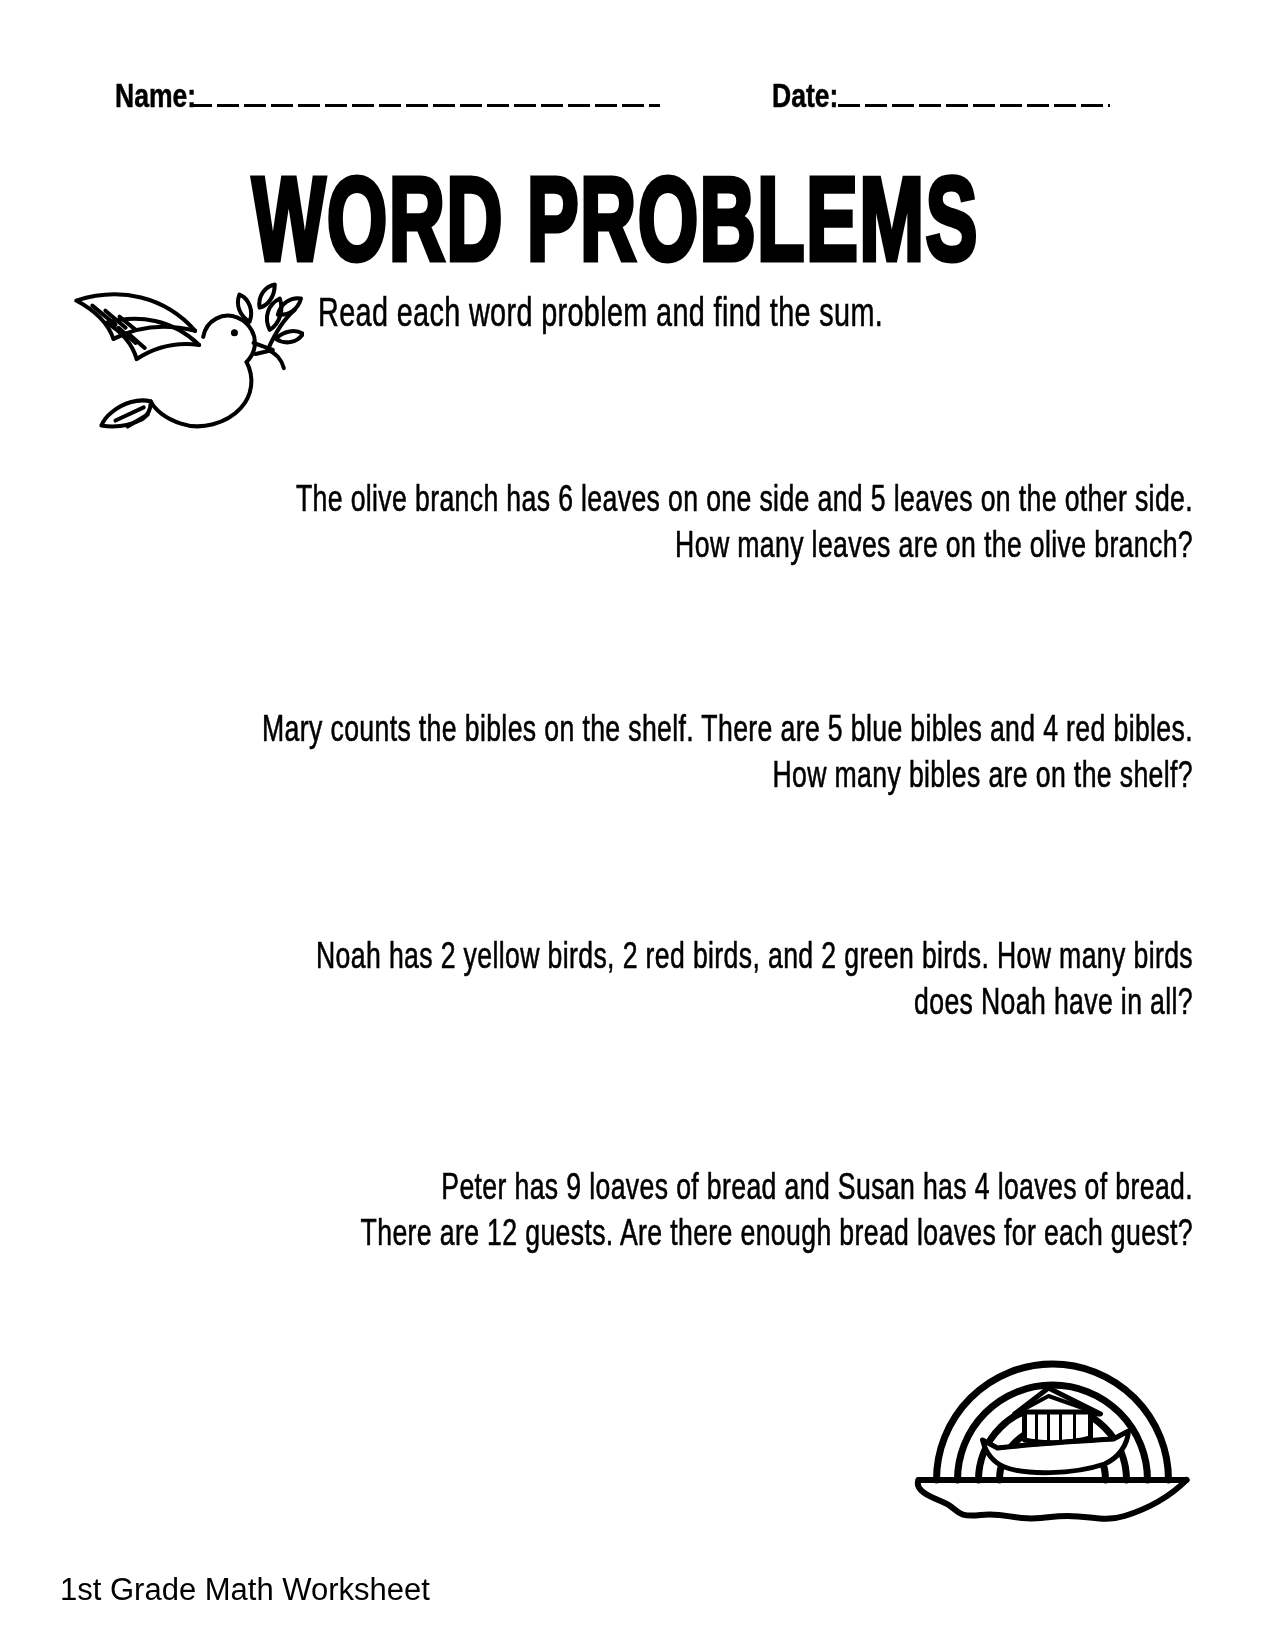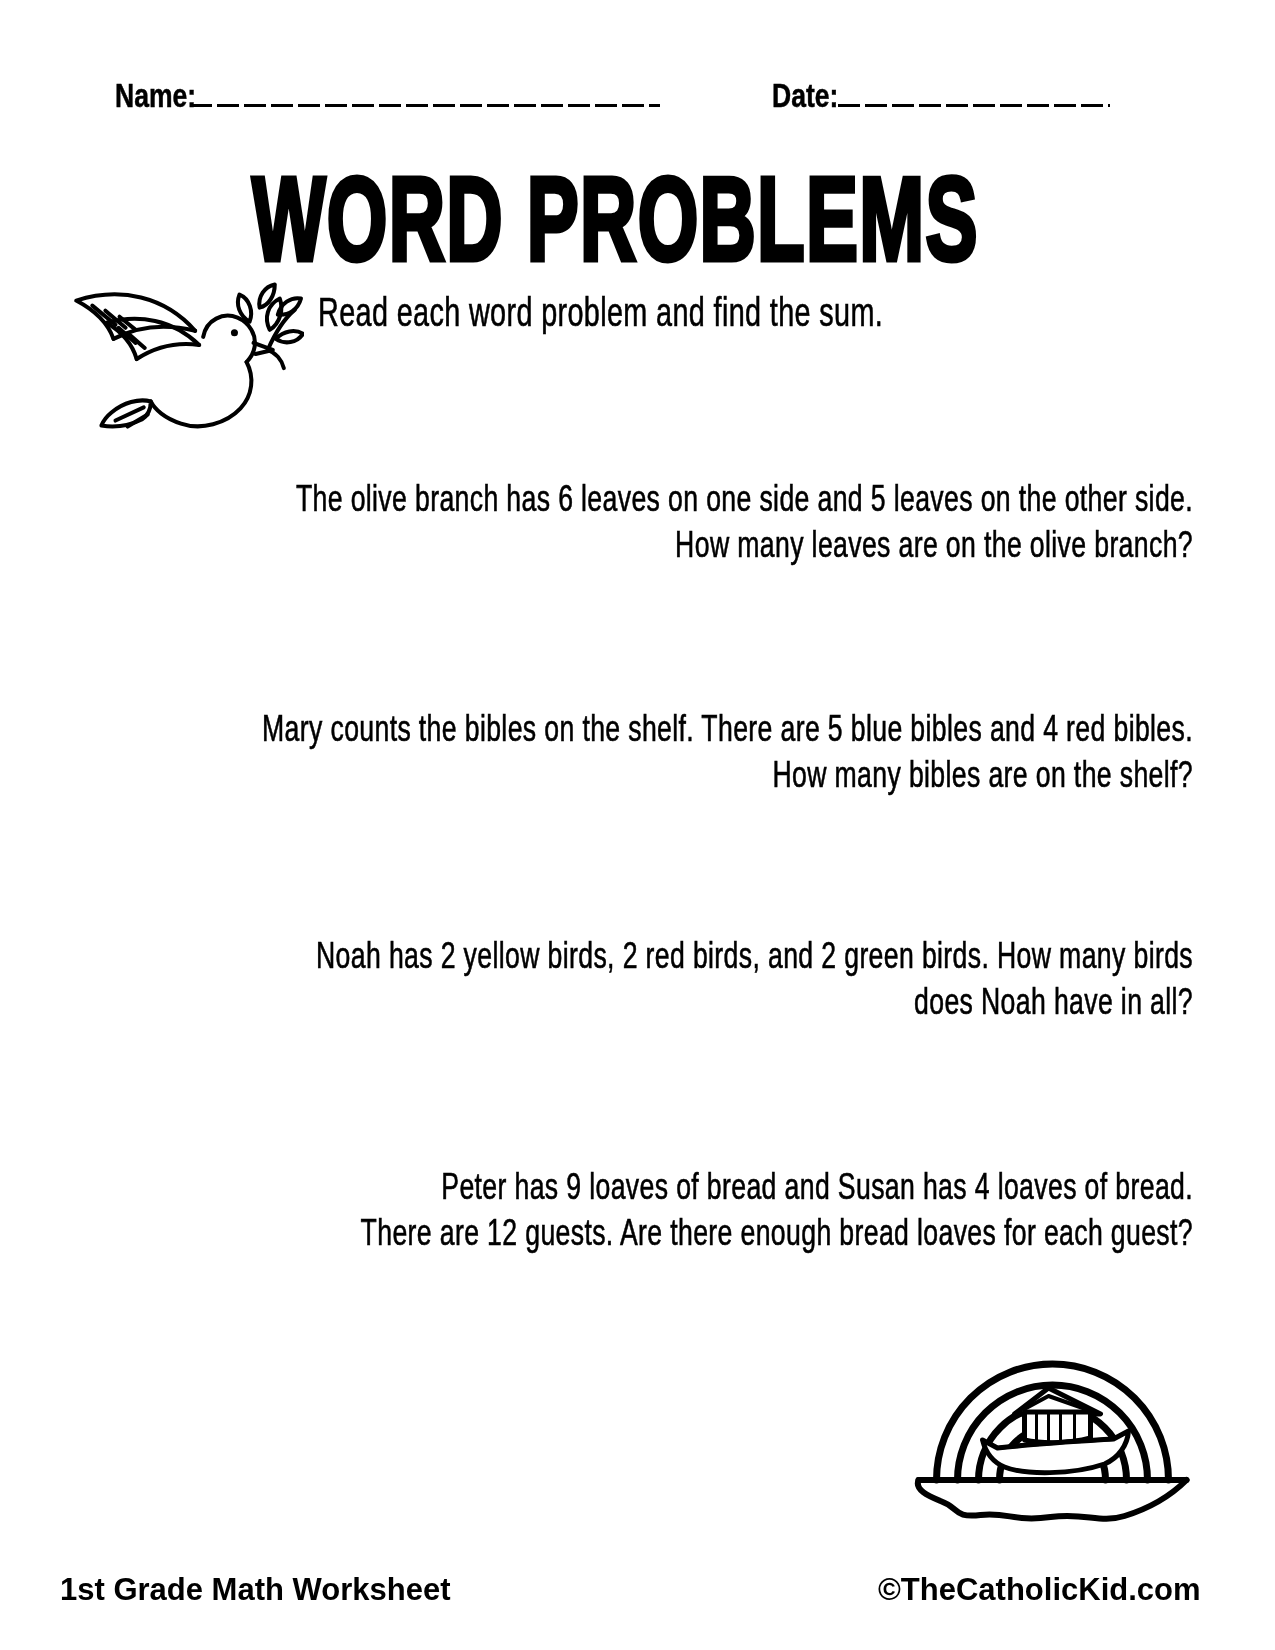--- a/index.html
+++ b/index.html
@@ -84,21 +84,21 @@
     left: 900px;
     top: 1348px;
     width: 305px;
     height: 200px;
   }
   .footer-left {
     position: absolute;
     left: 60px;
     top: 1572px;
     font-size: 31px;
-    font-weight: bold;
+    font-weight: normal;
   }
   .footer-right {
     position: absolute;
     left: 878px;
     top: 1572px;
     font-size: 31px;
     font-weight: bold;
   }
 </style>
 </head>
@@ -182,15 +182,14 @@
         <path d="M172,66 L172,92"></path>
       </g>
       <path d="M120,62 L146,48 L186,62" fill="none" stroke-width="4"></path>
     </g>
 
     <path d="M80,92 L95,100 C130,96 180,93 211,91 L226,83 C225,97 216,110 202,116 C170,127 122,127 102,119 C90,114 83,104 80,92 Z" fill="#fff" stroke="#000" stroke-width="5" stroke-linejoin="round"></path>
     <path d="M95,100 C130,96 180,93 211,91" fill="none" stroke="#000" stroke-width="4"></path>
   </svg>
 
   <div class="footer-left">1st Grade Math Worksheet</div>
-  <div class="footer-right">©TheCatholicKid.com</div>
 
 </div>
 
 </body></html>

